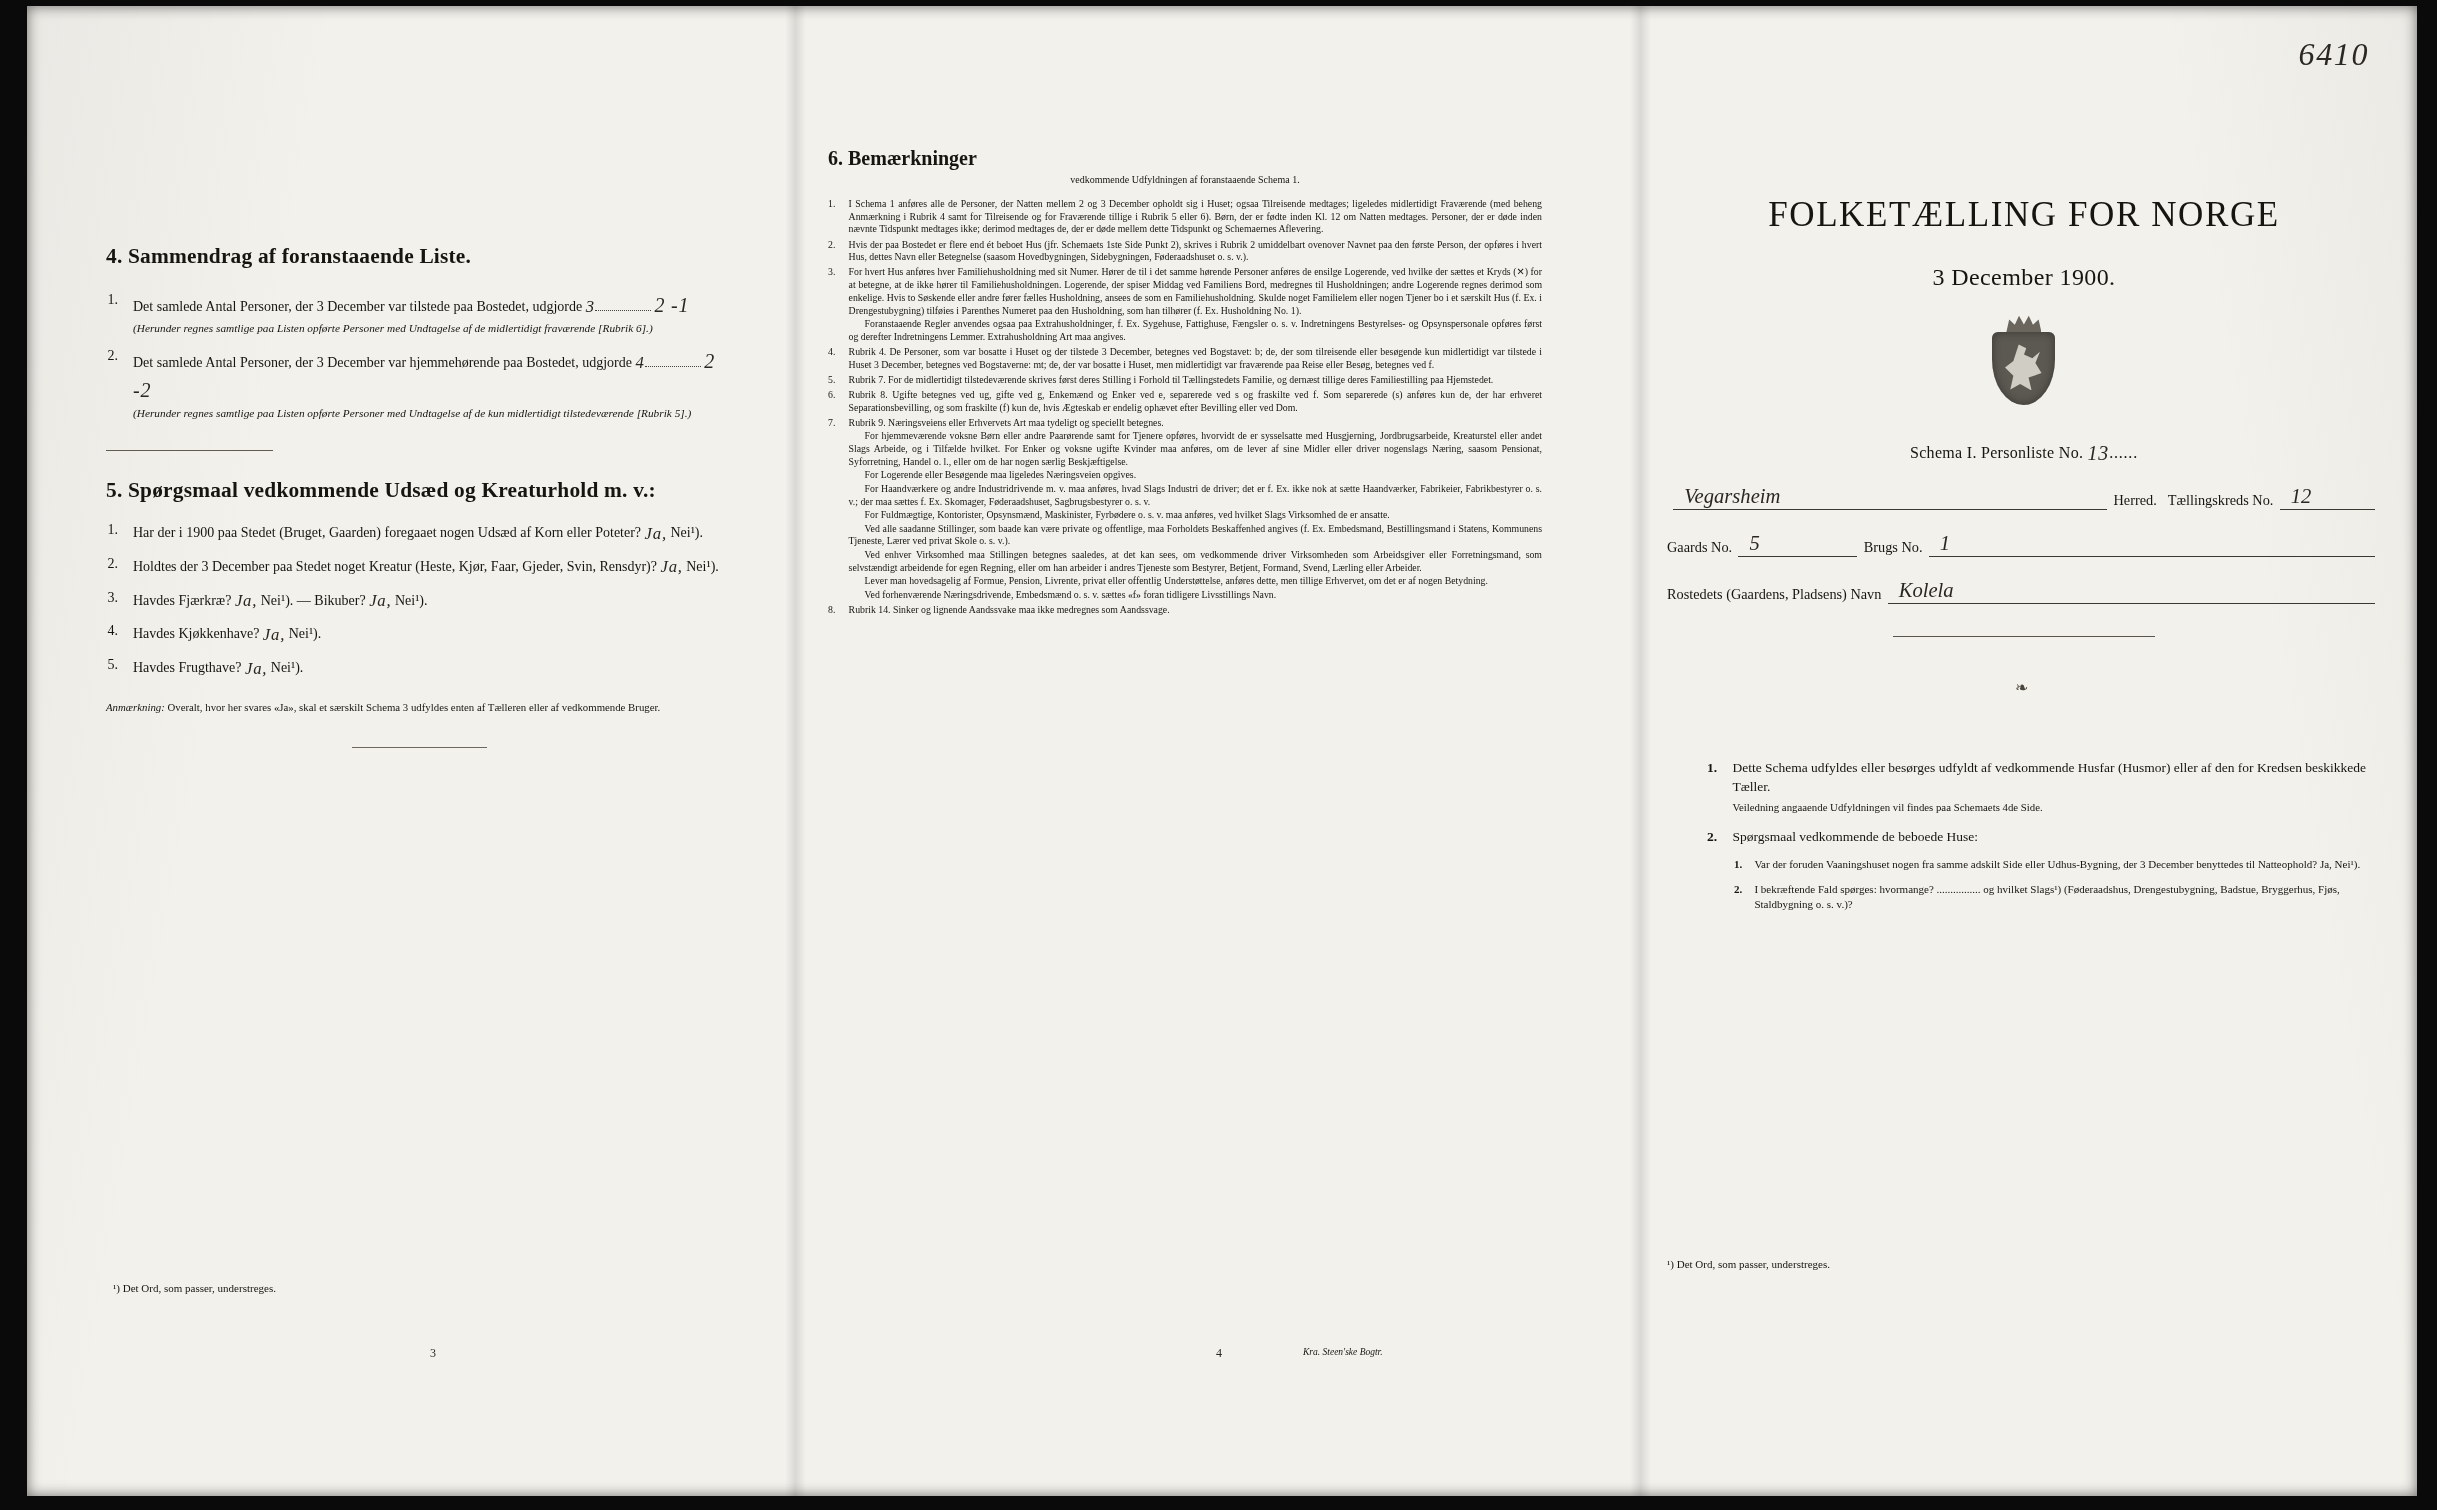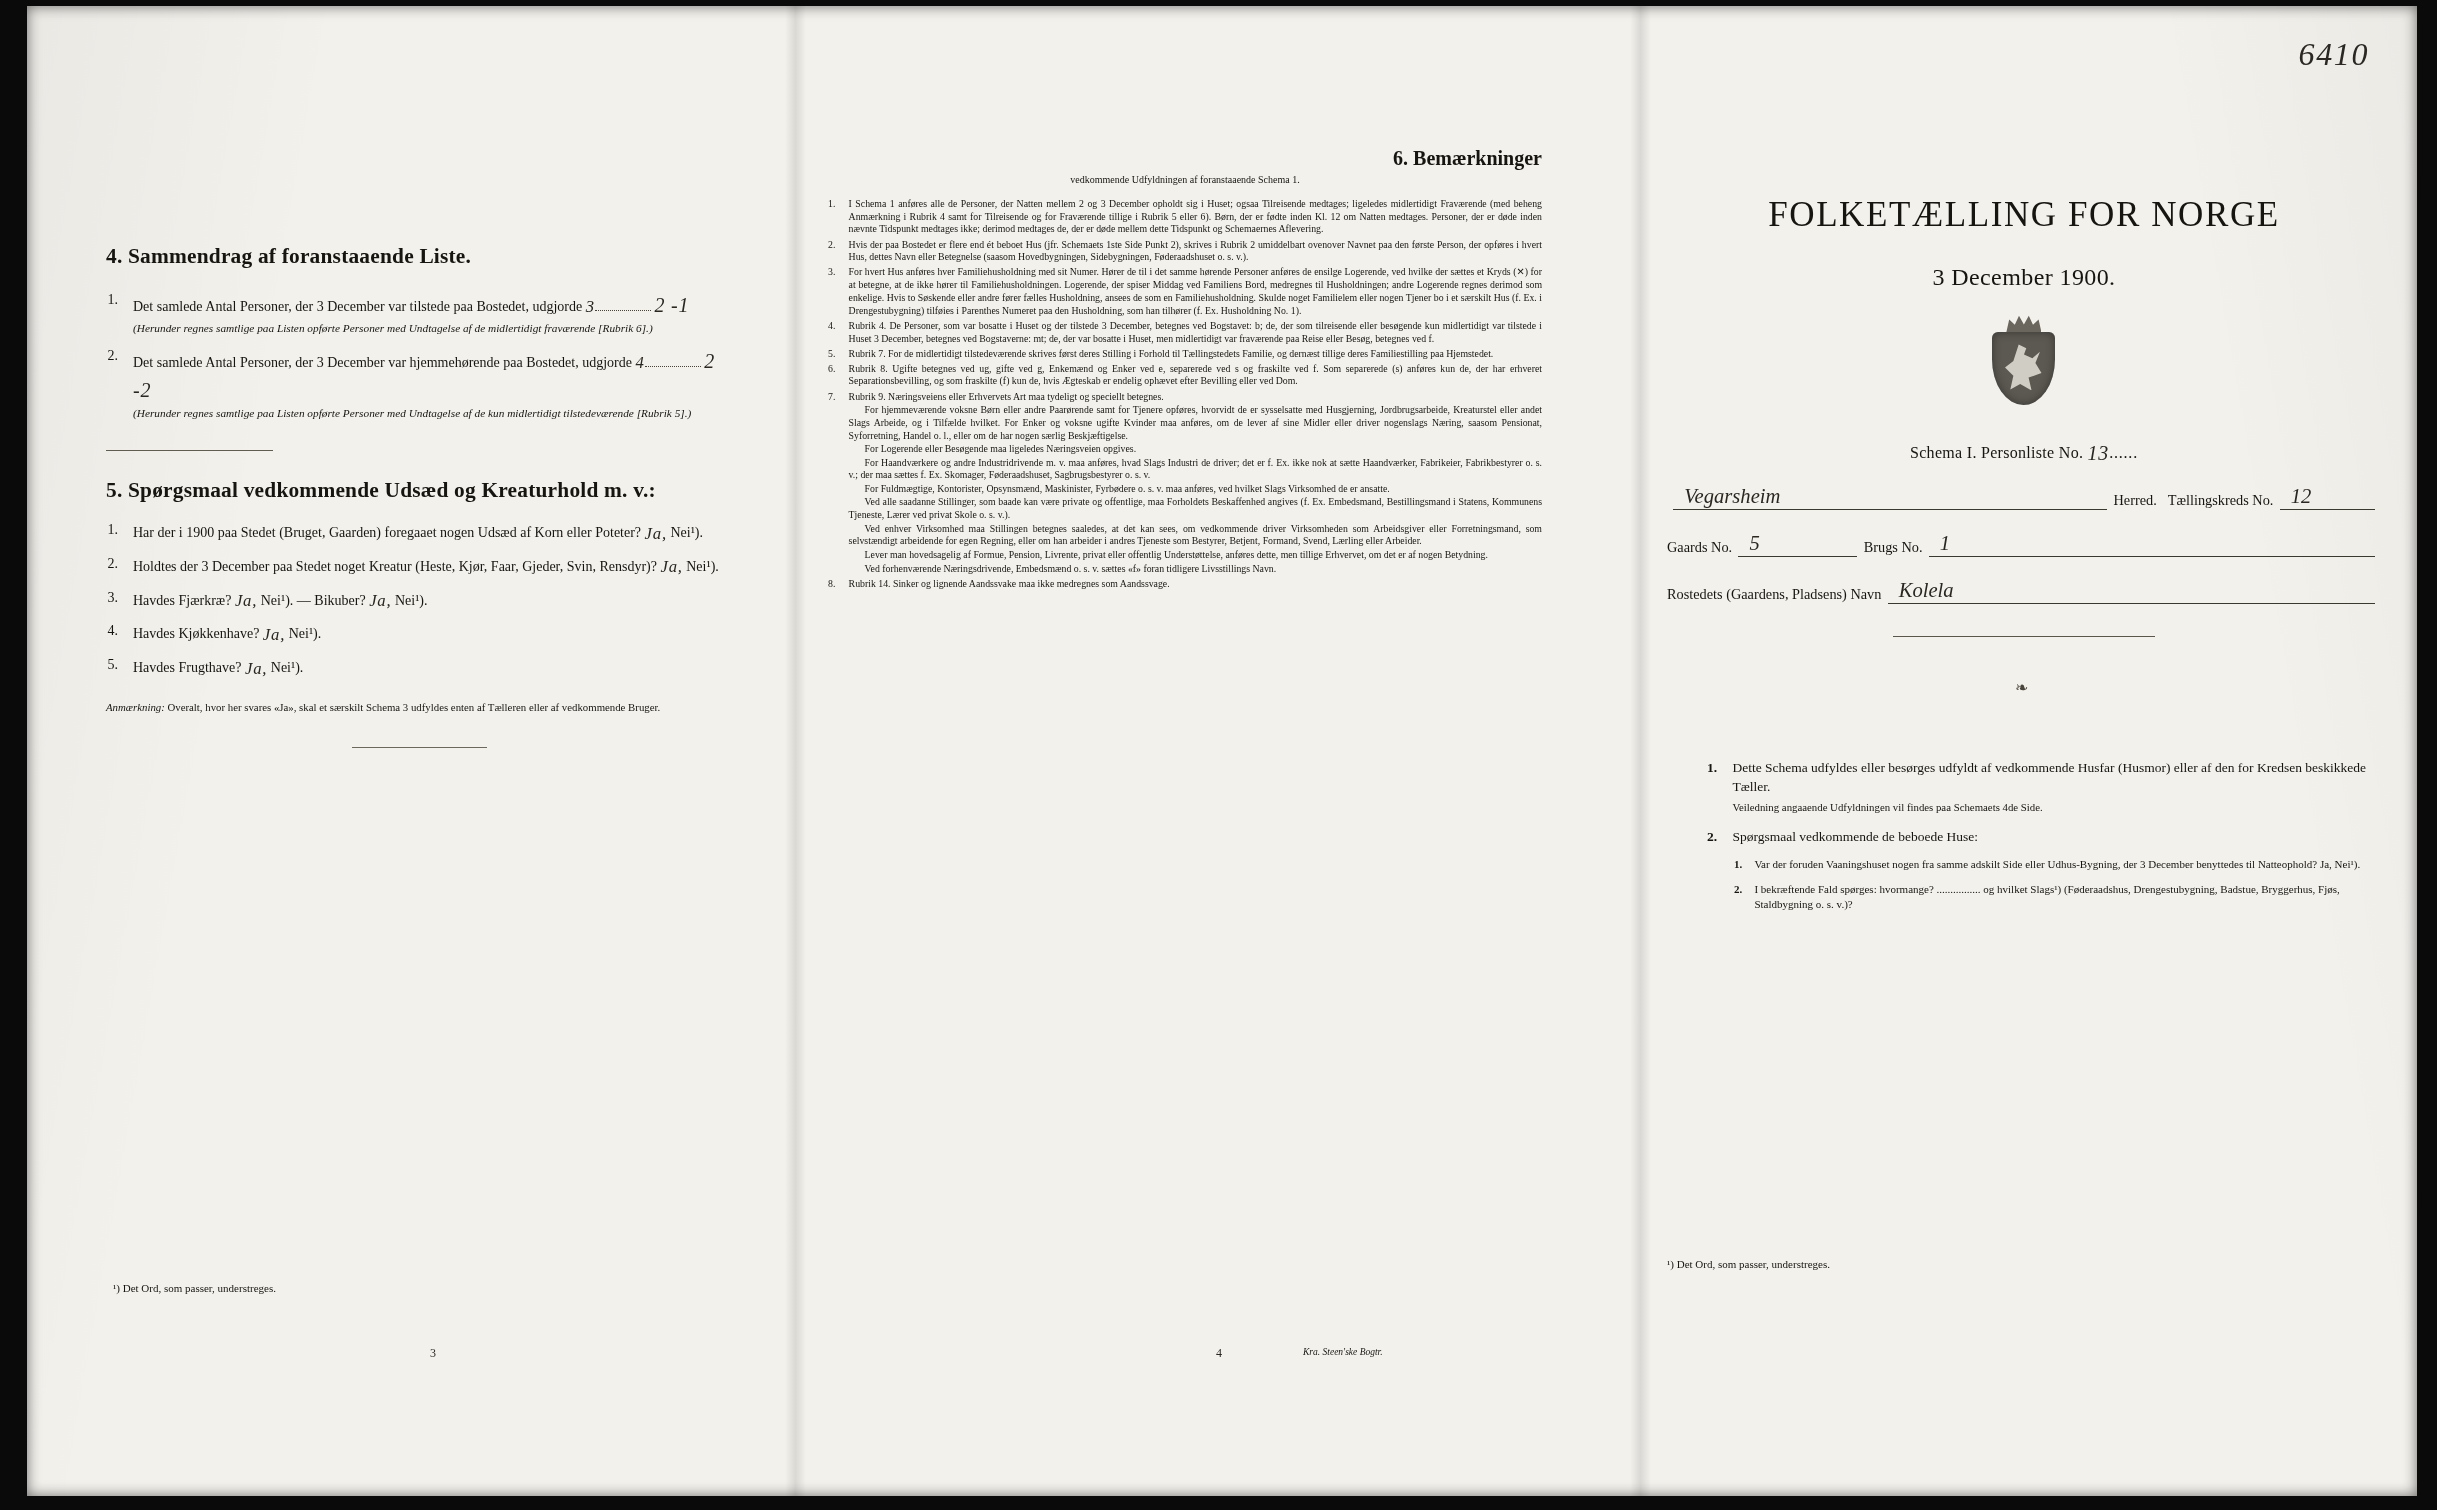--- a/index.html
+++ b/index.html
@@ -140,21 +140,21 @@
   }
 
   
   #mid-inner {
     position: absolute;
     left: 33px;
     top: 141px;
     width: 714px;
   }
   .mid-title {
-    text-align: right;
+    text-align: left;
     font-size: 20px;
     font-weight: bold;
   }
   .mid-sub {
     text-align: center;
     font-size: 10px;
     margin-top: 4px;
     margin-bottom: 12.7px;
   }
   .mid-list {
@@ -437,20 +437,21 @@
             <span class="n">1.</span>
             <span>I Schema 1 anføres alle de Personer, der Natten mellem 2 og 3 December opholdt sig i Huset; ogsaa Tilreisende medtages; ligeledes midlertidigt Fraværende (med beheng Anmærkning i Rubrik 4 samt for Tilreisende og for Fraværende tillige i Rubrik 5 eller 6). Børn, der er fødte inden Kl. 12 om Natten medtages. Personer, der er døde inden nævnte Tidspunkt medtages ikke; derimod medtages de, der er døde mellem dette Tidspunkt og Schemaernes Aflevering.</span>
           </li>
           <li>
             <span class="n">2.</span>
             <span>Hvis der paa Bostedet er flere end ét beboet Hus (jfr. Schemaets 1ste Side Punkt 2), skrives i Rubrik 2 umiddelbart ovenover Navnet paa den første Person, der opføres i hvert Hus, dettes Navn eller Betegnelse (saasom Hovedbygningen, Sidebygningen, Føderaadshuset o. s. v.).</span>
           </li>
           <li>
             <span class="n">3.</span>
             <span>For hvert Hus anføres hver Familiehusholdning med sit Numer. Hører de til i det samme hørende Personer anføres de ensilge Logerende, ved hvilke der sættes et Kryds (✕) for at betegne, at de ikke hører til Familiehusholdningen. Logerende, der spiser Middag ved Familiens Bord, medregnes til Husholdningen; andre Logerende regnes derimod som enkelige. Hvis to Søskende eller andre fører fælles Husholdning, ansees de som en Familiehusholdning. Skulde noget Familielem eller nogen Tjener bo i et særskilt Hus (f. Ex. i Drengestubygning) tilføies i Parenthes Numeret paa den Husholdning, som han tilhører (f. Ex. Husholdning No. 1).</span>
+            <span class="para-ind">Foranstaaende Regler anvendes ogsaa paa Extrahusholdninger, f. Ex. Sygehuse, Fattighuse, Fængsler o. s. v.  Indretningens Bestyrelses- og Opsynspersonale opføres først og derefter Indretningens Lemmer.  Extrahusholdning Art maa angives.</span>
           </li>
           <li>
             <span class="n">4.</span>
             <span>Rubrik 4.  De Personer, som var bosatte i Huset og der tilstede 3 December, betegnes ved Bogstavet: b; de, der som tilreisende eller besøgende kun midlertidigt var tilstede i Huset 3 December, betegnes ved Bogstaverne: mt; de, der var bosatte i Huset, men midlertidigt var fraværende paa Reise eller Besøg, betegnes ved f.</span>
           </li>
           <li>
             <span class="n">5.</span>
             <span>Rubrik 7.  For de midlertidigt tilstedeværende skrives først deres Stilling i Forhold til Tællingstedets Familie, og dernæst tillige deres Familiestilling paa Hjemstedet.</span>
           </li>
           <li>

